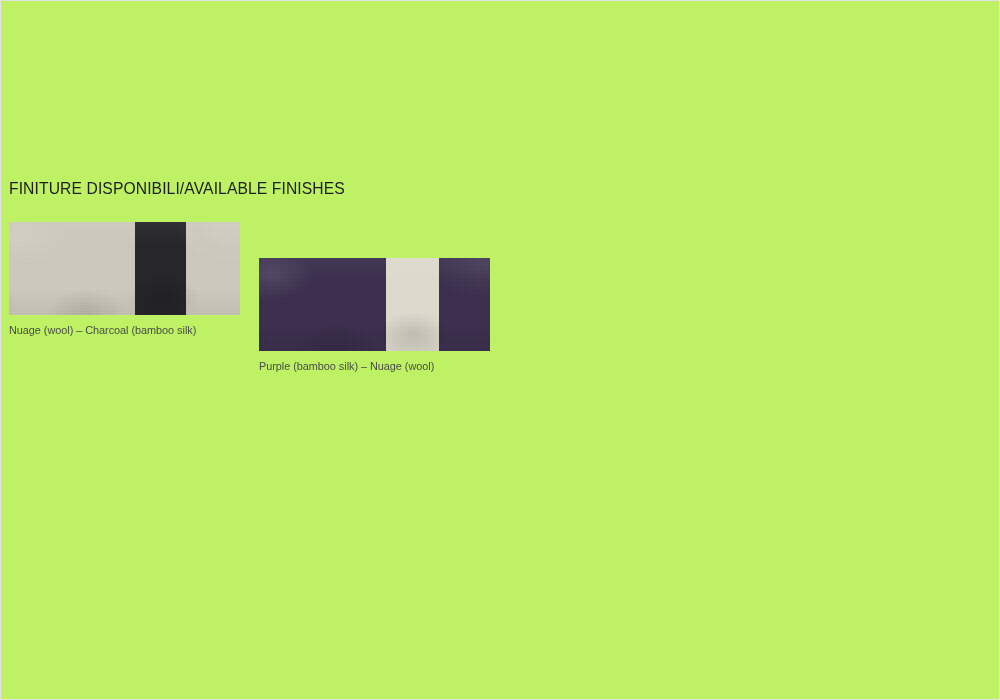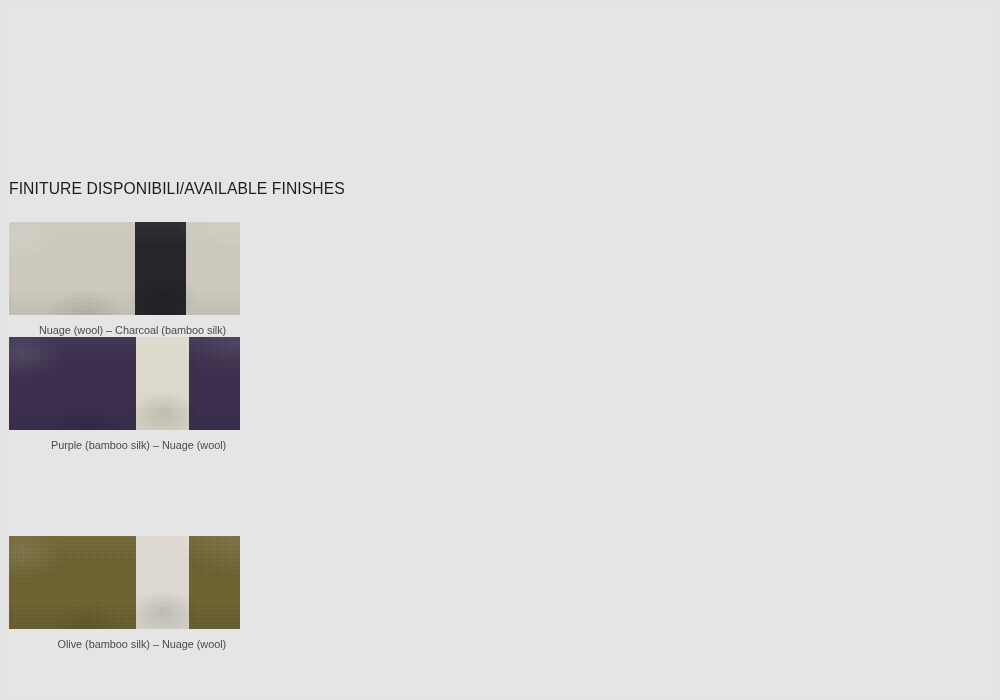--- a/index.html
+++ b/index.html
@@ -41,32 +41,32 @@
 
   
   #swatch-grid {
     position: absolute;
     left: 8px;
     top: 221px;
     width: 984px;
   }
   .swatch-row {
     display: flex;
-    flex-direction: column;
+    flex-direction: row;
     align-items: flex-start;
   }
   .swatch-row + .swatch-row {
     margin-top: 84px;
   }
   .swatch-cell {
     width: 231px;
     margin-right: 19px;
     position: relative;
   }
-  .swatch-cell:last-child { margin-right: 0; }
+  .swatch-cell:last-child { margin-right: 0; margin-top: 36px; }
 
   
   .swatch-tile {
     position: relative;
     width: 231px;
     height: 93px;
     overflow: hidden;
     display: block;
   }
   .swatch-base {
@@ -129,21 +129,21 @@
     white-space: nowrap;
     letter-spacing: -0.05px;
     font-stretch: condensed;
     transform: scaleX(0.94);
     transform-origin: left top;
   }
 </style>
 </head>
 <body>
 
-<div id="page" style="background: #e5e5e5; border-color: rgb(228, 228, 228); text-align: right;">
+<div id="page" style="background: #bef264; border-color: rgb(228, 228, 228);">
 
   <div id="finishes-title" style="color: rgb(29, 29, 27);">FINITURE DISPONIBILI/AVAILABLE FINISHES</div>
 
   <div id="swatch-grid">
 
     <div class="swatch-row">
 
       <div class="swatch-cell">
         <div class="swatch-tile">
           <div class="swatch-base" style="background: rgb(203, 199, 188);"></div>
@@ -163,29 +163,15 @@
           <div class="swatch-stripe" style="background: rgb(221, 217, 205); left: 55%; width: 23%;"></div>
           <div class="tex-mottle"></div>
           <div class="tex-weave"></div>
           <div class="tex-vignette"></div>
         </div>
         <div class="swatch-caption">Purple (bamboo silk) – Nuage (wool)</div>
       </div>
 
     </div>
 
-    <div class="swatch-row">
-
-      <div class="swatch-cell">
-        <div class="swatch-tile">
-          <div class="swatch-base" style="background: rgb(107, 97, 50);"></div>
-          <div class="swatch-stripe" style="background: rgb(221, 217, 208); left: 55%; width: 23%;"></div>
-          <div class="tex-mottle"></div>
-          <div class="tex-weave"></div>
-          <div class="tex-vignette"></div>
-        </div>
-        <div class="swatch-caption">Olive (bamboo silk) – Nuage (wool)</div>
-      </div>
-
-    </div>
 
   </div>
 </div>
 
 </body></html>

